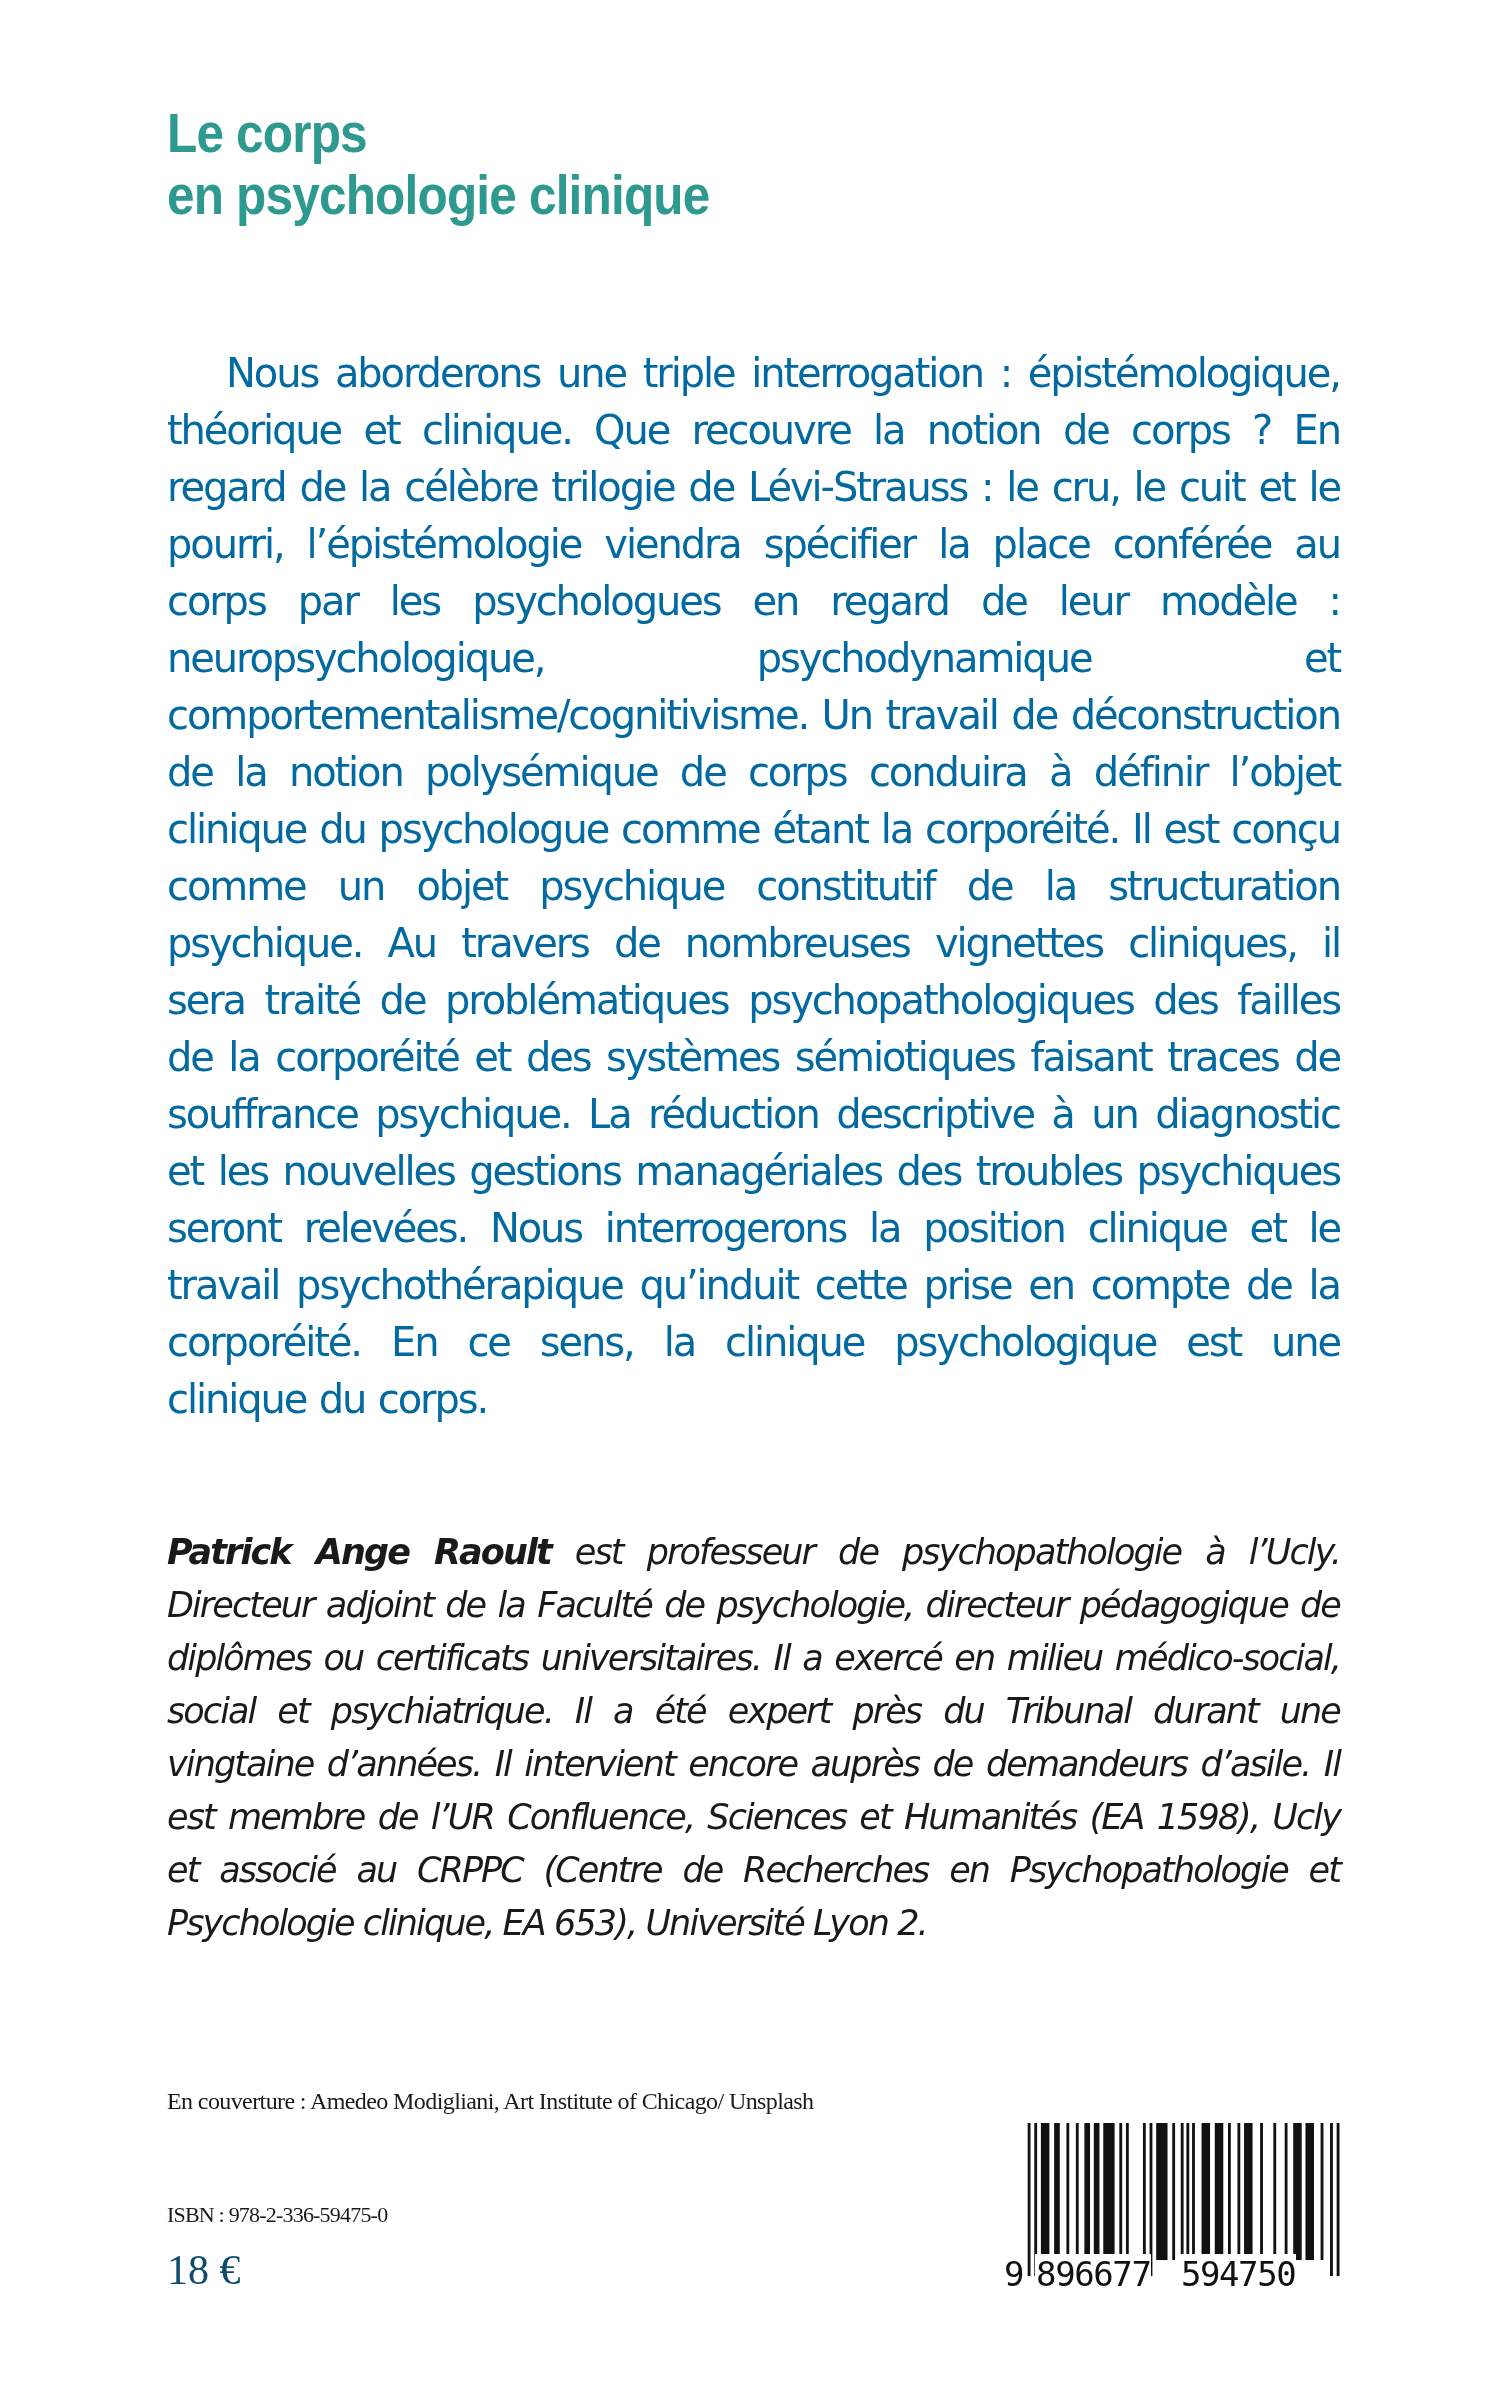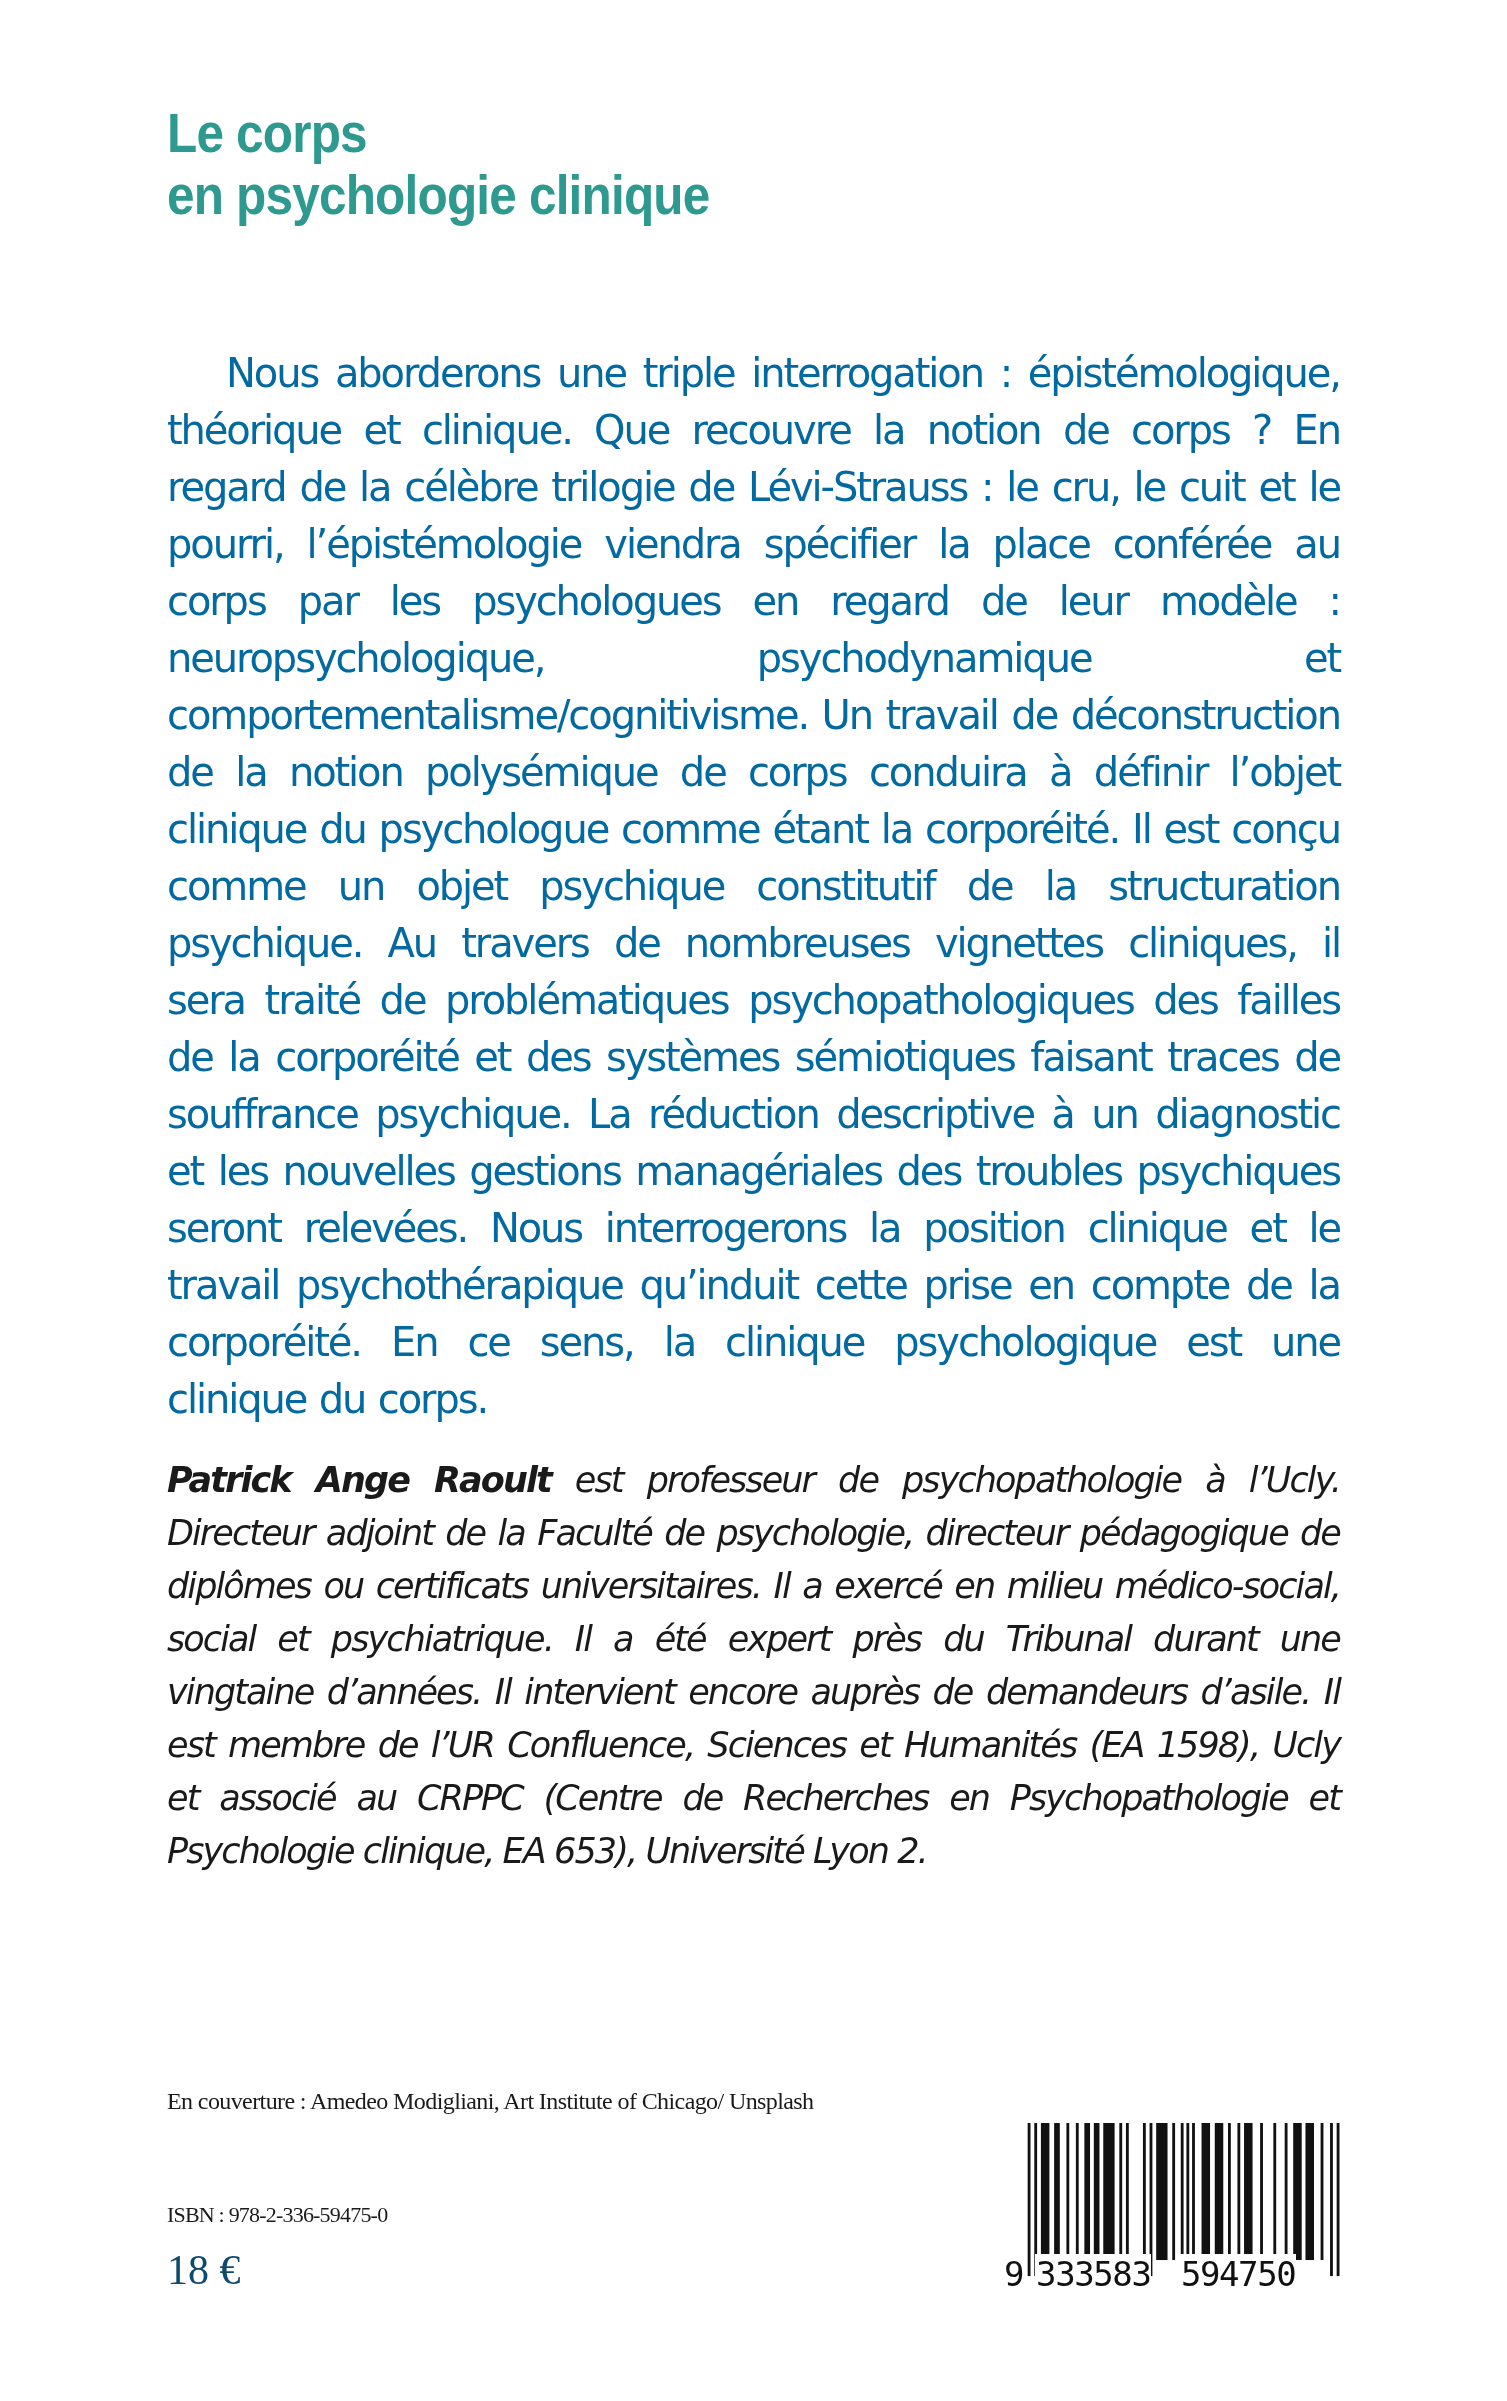--- a/index.html
+++ b/index.html
@@ -13,21 +13,21 @@
     letter-spacing: -0.9px; transform: scaleX(0.9); transform-origin: left top;
   }
   .title span { display: block; }
   .summary {
     left: 167px; top: 345px; width: 1173px; margin: 0;
     font-family: "DejaVu Sans", sans-serif; font-size: 40px; line-height: 57px;
     color: #0369a1; text-align: justify; text-indent: 59px;
     letter-spacing: -2.1px; word-spacing: 1.9px;
   }
   .bio {
-    left: 167px; top: 1454px; width: 1173px; margin: 0;
+    left: 167px; top: 1526px; width: 1173px; margin: 0;
     font-family: "DejaVu Sans", sans-serif; font-style: italic; font-size: 35px;
     line-height: 53px; color: #1a1a1a; text-align: justify;
     letter-spacing: -1.9px;
   }
   .bio b { font-weight: bold; }
   .credit {
     left: 167px; top: 2082px; width: 833px; margin: 0;
     font-family: "Liberation Serif", serif; font-size: 24px; line-height: 38px;
     color: #1a1a1a; letter-spacing: -0.6px;
   }
@@ -125,17 +125,17 @@
       <rect x="278" y="3" width="3" height="145"></rect>
         <rect x="287" y="3" width="9" height="145"></rect>
       <rect x="300" y="3" width="9" height="145"></rect>
         <rect x="316" y="3" width="3" height="145"></rect>
       <rect x="326" y="3" width="3" height="162"></rect>
         <rect x="333" y="3" width="3" height="162"></rect>
     </g>
   </svg>
   <div class="barcode-digits">
     <span style="left:-19px">9</span>
-    <span style="left:13.2px; letter-spacing:-1.4px">333583</span>
+    <span style="left:13.2px; letter-spacing:-1.4px">896677</span>
     <span style="left:158px; letter-spacing:-1.4px">594750</span>
   </div>
 </div>
 
 
 </body></html>

